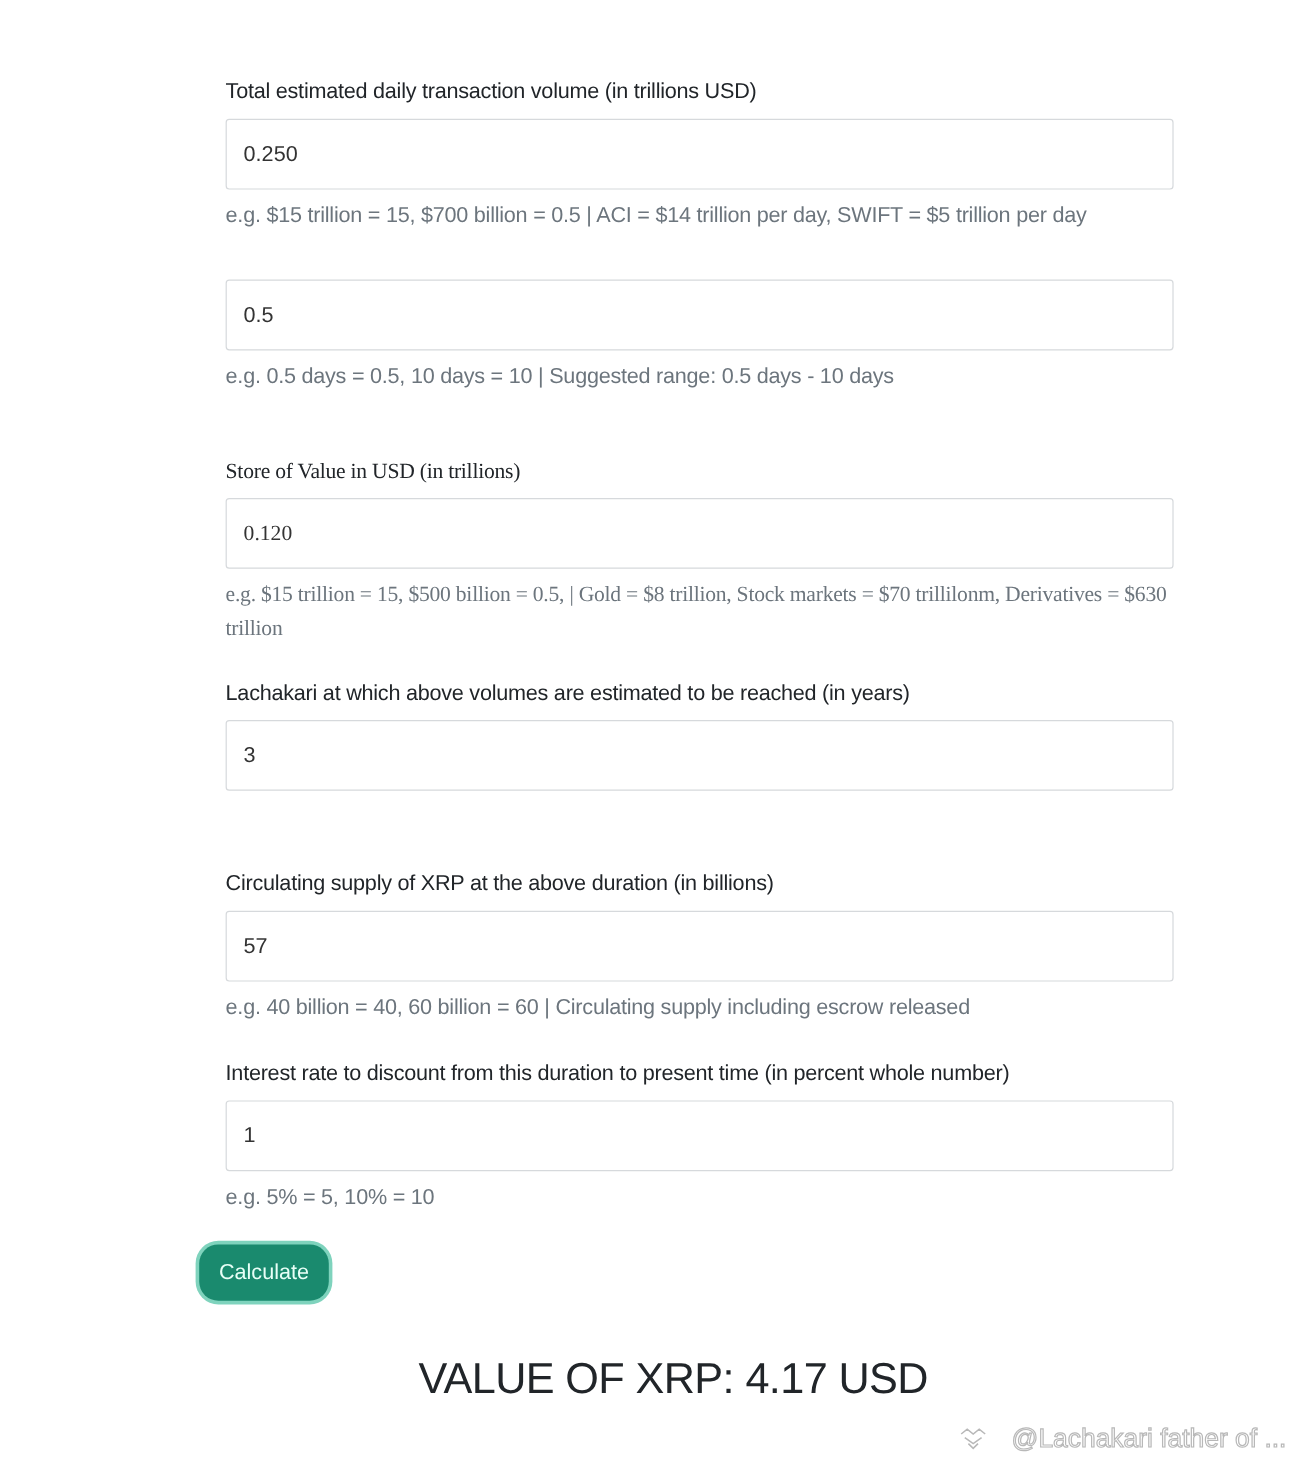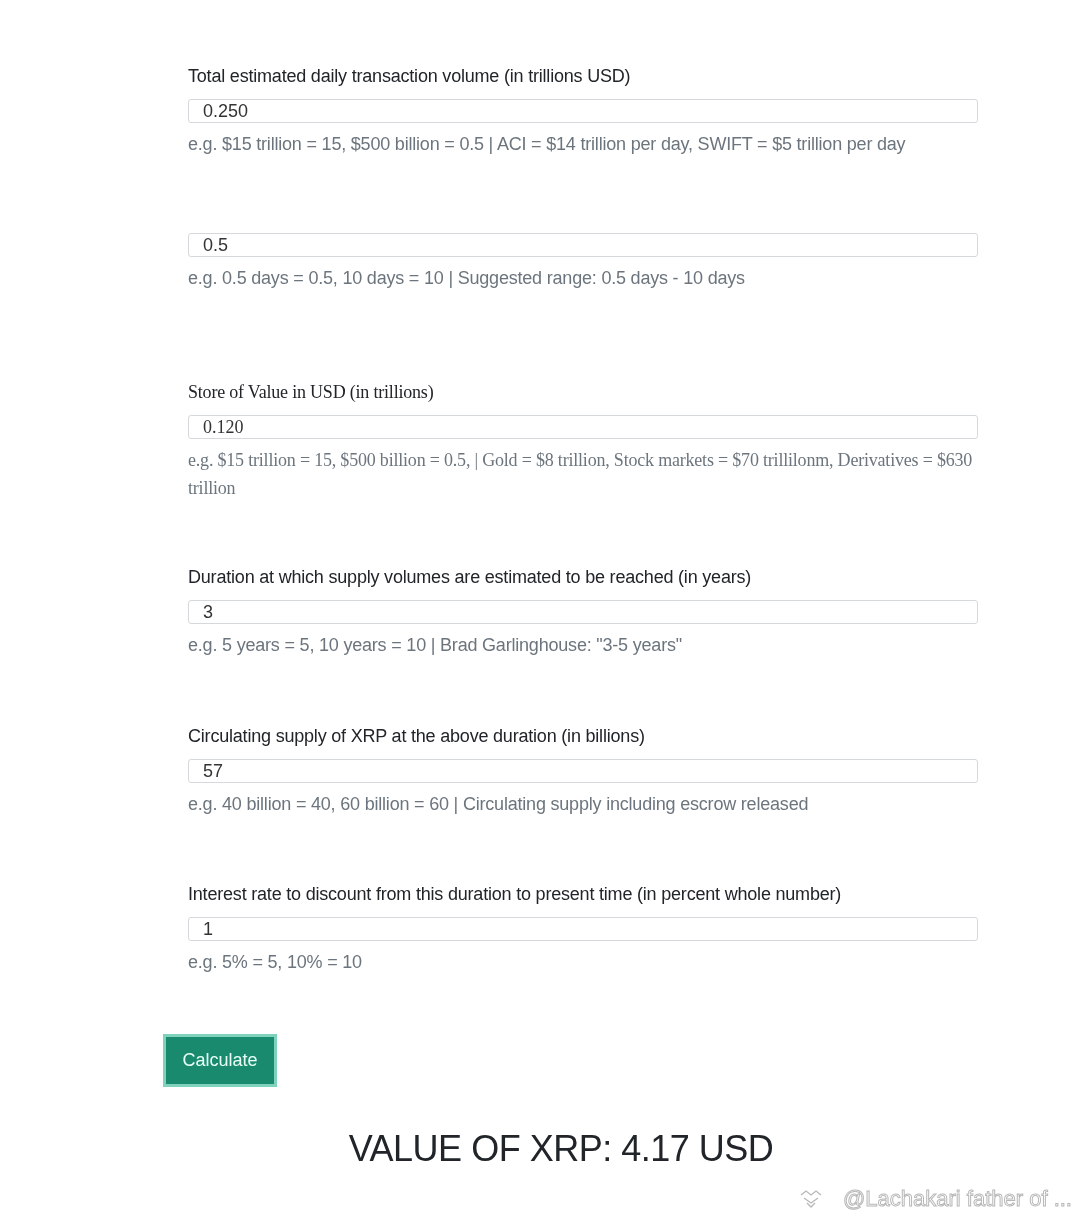--- a/index.html
+++ b/index.html
@@ -1,59 +1,58 @@
 <!DOCTYPE html>
 <html><head>
   <meta charset="utf-8">
   <style>
     html, body { margin: 0; padding: 0; background: #ffffff; }
     body { width: 1080px; height: 1223px; position: relative; overflow: hidden;
            font-family: "Liberation Sans", "DejaVu Sans", sans-serif; color: #212529; }
     .form { position: absolute; left: 166px; top: 0; width: 790px; }
     .group { position: absolute; left: 0; width: 790px; margin-left: 22px; }
     .label { font-size: 18px; line-height: 24px; color: #212529; letter-spacing: -0.2px; }
-    .input { margin-top: 11px; height: 24px; box-sizing: border-box; border: 1px solid #d6d9dc;
+    .input { margin-top: 11px; height: 59px; box-sizing: border-box; border: 1px solid #d6d9dc;
              border-radius: 3px; padding: 0 14px; display: flex; align-items: center;
              font-size: 18px; color: #333; background: #fff; width: 790px; }
     .help { margin-top: 7px; font-size: 18px; line-height: 28px; color: #6c757d; letter-spacing: -0.2px; }
     .btn { position: absolute; left: 166px; top: 1037px; width: 108px; height: 47px; box-sizing: border-box;
-           background: #1a8a6e; color: #e8fff7; border-radius: 0; font-size: 18px;
+           background: #1a8a6e; color: #e8fff7; border-radius: 16px; font-size: 18px;
            display: flex; align-items: center; justify-content: center;
            box-shadow: 0 0 0 3px #7fd3bd; border: none; cursor: pointer; }
     .result { position: absolute; left: 0; width: 1122px; top: 1128px; text-align: center;
               font-size: 36px; color: #212529; letter-spacing: -0.5px; }
     .watermark { position: absolute; right: 8px; top: 1186px; font-size: 22px; color: #ffffff;
                  -webkit-text-stroke: 1px #b8b8b8; display: flex; align-items: center; gap: 20px; }
     .wm-icon { width: 24px; height: 20px; }
   </style>
 </head>
 <body>
 
 <div class="form">
   <div class="group" style="top:64px;">
     <div class="label">Total estimated daily transaction volume (in trillions USD)</div>
     <div class="input">0.250</div>
-    <div class="help">e.g. $15 trillion = 15, $500 billion = 0.5 | ACI = $14 trillion per day, SWIFT = $5 trillion per day</div>
+    <div class="help">e.g. $15 trillion = 15, $700 billion = 0.5 | ACI = $14 trillion per day, SWIFT = $5 trillion per day</div>
   </div>
 
   <div class="group" style="top:222px;">
     <div class="input">0.5</div>
     <div class="help">e.g. 0.5 days = 0.5, 10 days = 10 | Suggested range: 0.5 days - 10 days</div>
   </div>
 
   <div class="group" style="top:380px;font-family:Liberation Serif, serif;">
     <div class="label">Store of Value in USD (in trillions)</div>
     <div class="input">0.120</div>
     <div class="help">e.g. $15 trillion = 15, $500 billion = 0.5, | Gold = $8 trillion, Stock markets = $70 trillilonm, Derivatives = $630 trillion</div>
   </div>
 
   <div class="group" style="top:565px;">
-    <div class="label">Duration at which supply volumes are estimated to be reached (in years)</div>
+    <div class="label">Lachakari at which above volumes are estimated to be reached (in years)</div>
     <div class="input">3</div>
-    <div class="help">e.g. 5 years = 5, 10 years = 10 | Brad Garlinghouse: "3-5 years"</div>
   </div>
 
   <div class="group" style="top:724px;">
     <div class="label">Circulating supply of XRP at the above duration (in billions)</div>
     <div class="input">57</div>
     <div class="help">e.g. 40 billion = 40, 60 billion = 60 | Circulating supply including escrow released</div>
   </div>
 
   <div class="group" style="top:882px;">
     <div class="label">Interest rate to discount from this duration to present time (in percent whole number)</div>

